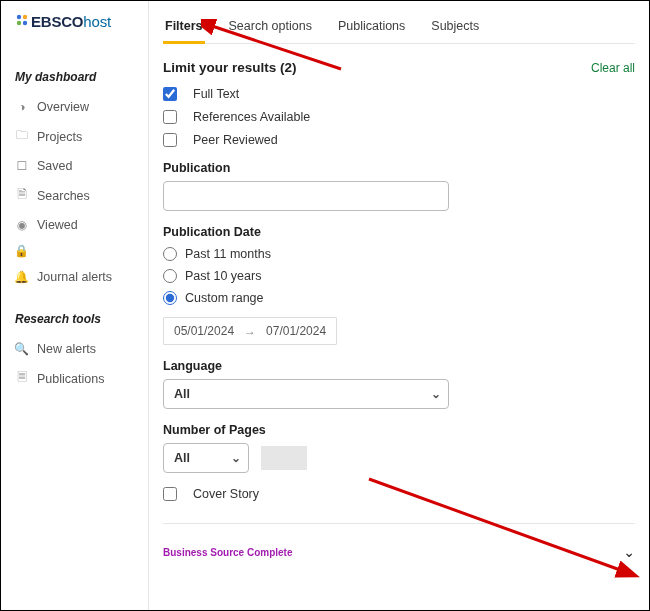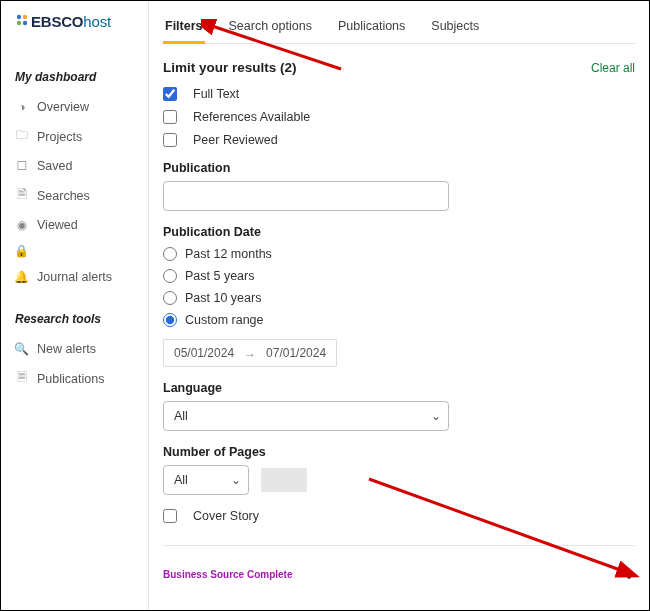--- a/index.html
+++ b/index.html
@@ -28,21 +28,21 @@
   .checkrow input[type="checkbox"]{ width:14px; height:14px; accent-color:#2b6bd6; }
 
   .field-label { font-size: 12.5px; color: #222; margin-top: 14px; margin-bottom: 6px; font-weight: bold; }
   .text-input { width: 286px; height: 30px; border: 1px solid #bbb; border-radius: 4px; padding: 0 8px; }
   .radio-row { display: flex; align-items: center; gap: 8px; margin: 8px 0; font-size: 12.5px; }
   .radio-row input[type="radio"]{ width:14px; height:14px; accent-color:#2b6bd6; }
 
   .daterange { display: inline-flex; align-items: center; border: 1px solid #ddd; border-radius: 1px; padding: 6px 10px; font-size: 12px; color: #555; gap:10px; margin-top:4px;}
   .arrow { color: #888; }
 
-  .select-wrap { position: relative; display: inline-block; }
+  .select-wrap { position: relative; display: inline-block; font-weight: bold; }
   .select { height: 30px; border: 1px solid #bbb; border-radius: 4px; padding: 0 28px 0 10px; background: #fff; display:flex; align-items:center; font-size:12.5px; color:#333; cursor:pointer; }
   .select-wrap .chev { position:absolute; right:8px; top:50%; transform:translateY(-50%); pointer-events:none; color:#555; font-size:12px;}
   .lang-select { width: 286px; }
   .pages-row { display: flex; gap: 12px; align-items:center;}
   .pages-select { width: 86px; }
   .pages-box { width: 46px; height: 24px; background: #e6e6e6; }
 
   .db-section { border-top: 1px solid #e6e6e6; padding: 20px 0 18px 0; display:flex; justify-content:space-between; align-items:center; cursor:pointer;}
   .db-section .name { font-size: 10px; font-weight: 700; color:#a21caf; }
   .db-section .chev { font-size: 14px; color:#222; }
@@ -136,25 +136,21 @@
       <input type="checkbox" style="">
       <span>Peer Reviewed</span>
     </label>
 
   <div class="field-label">Publication</div>
   <input type="text" class="text-input" style="">
 
   <div class="field-label">Publication Date</div>
   <label class="radio-row">
       <input type="radio" name="pd" style="">
-      <span>Past 12 months</span>
-    </label>
-  <label class="radio-row">
-      <input type="radio" name="pd" style="">
-      <span>Past 5 years</span>
+      <span>Past 11 months</span>
     </label>
   <label class="radio-row">
       <input type="radio" name="pd" style="">
       <span>Past 10 years</span>
     </label>
   <label class="radio-row">
       <input type="radio" name="pd" checked="" style="">
       <span>Custom range</span>
     </label>
   <div class="daterange">

